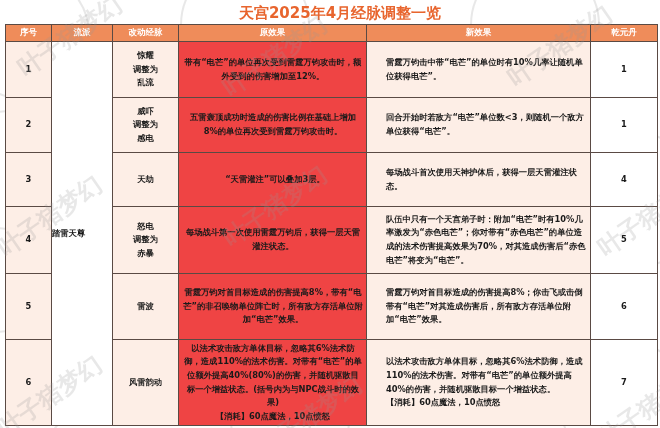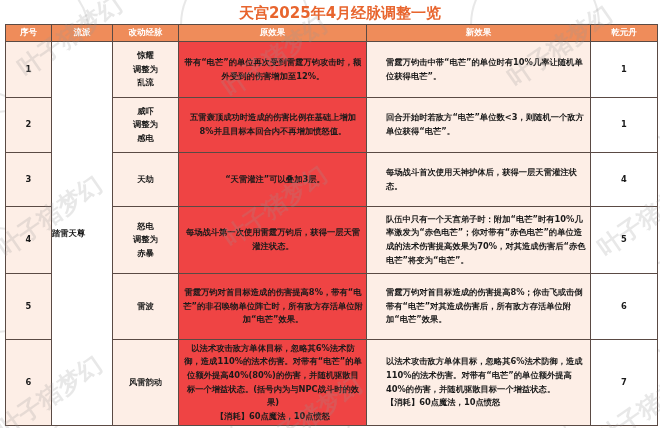--- a/index.html
+++ b/index.html
@@ -86,21 +86,21 @@
       <td class="pill">1</td>
     </tr>
 
     <tr style="height:55px;">
       <td class="num">2</td>
       <td class="meridian">
         <span class="merid-line">威吓</span>
         <span class="merid-line">调整为</span>
         <span class="merid-line">感电</span>
       </td>
-      <td class="old">五雷轰顶成功时造成的伤害比例在基础上增加8%并且目标本回合内不再增加愤怒值。</td>
+      <td class="old">五雷轰顶成功时造成的伤害比例在基础上增加8%的单位再次受到雷霆万钧攻击时。</td>
       <td class="new">回合开始时若敌方“电芒”单位数&lt;3，则随机一个敌方单位获得“电芒”。</td>
       <td class="pill">1</td>
     </tr>
 
     <tr style="height:54px;">
       <td class="num">3</td>
       <td class="meridian">
         <span class="merid-line">天劫</span>
       </td>
       <td class="old" style="padding-left:8px;">“天雷灌注”可以叠加3层。</td>

